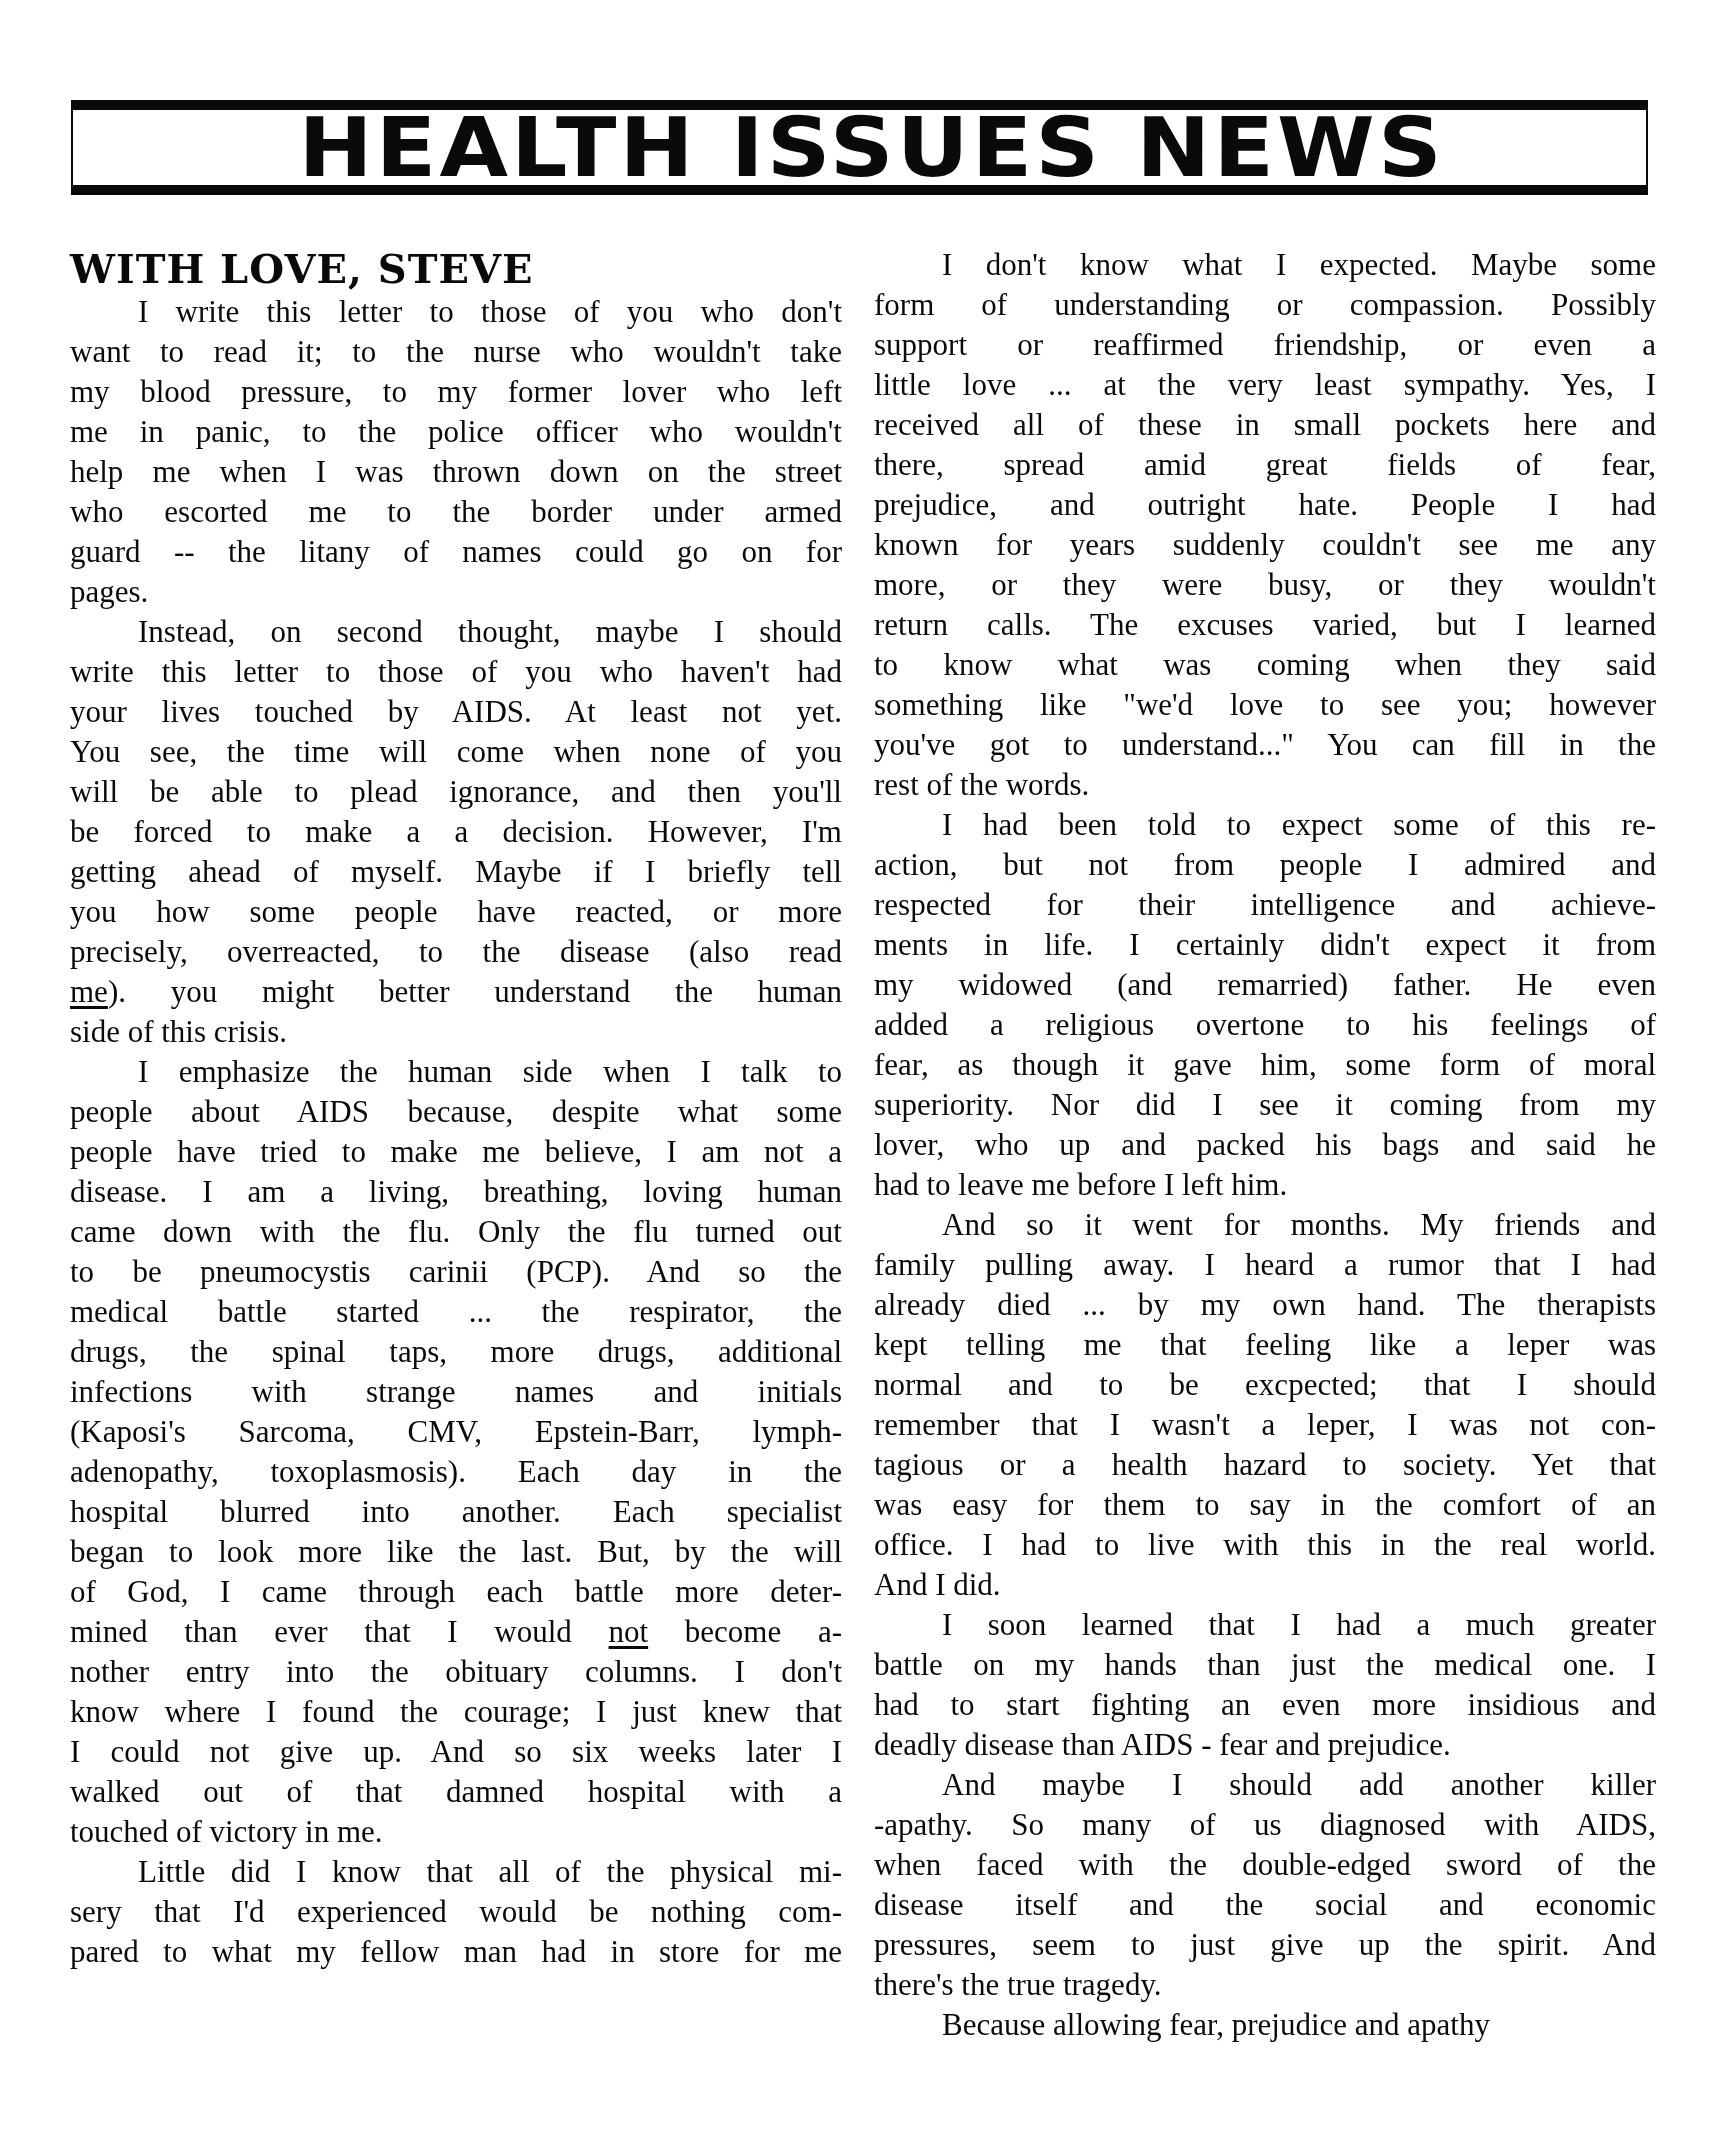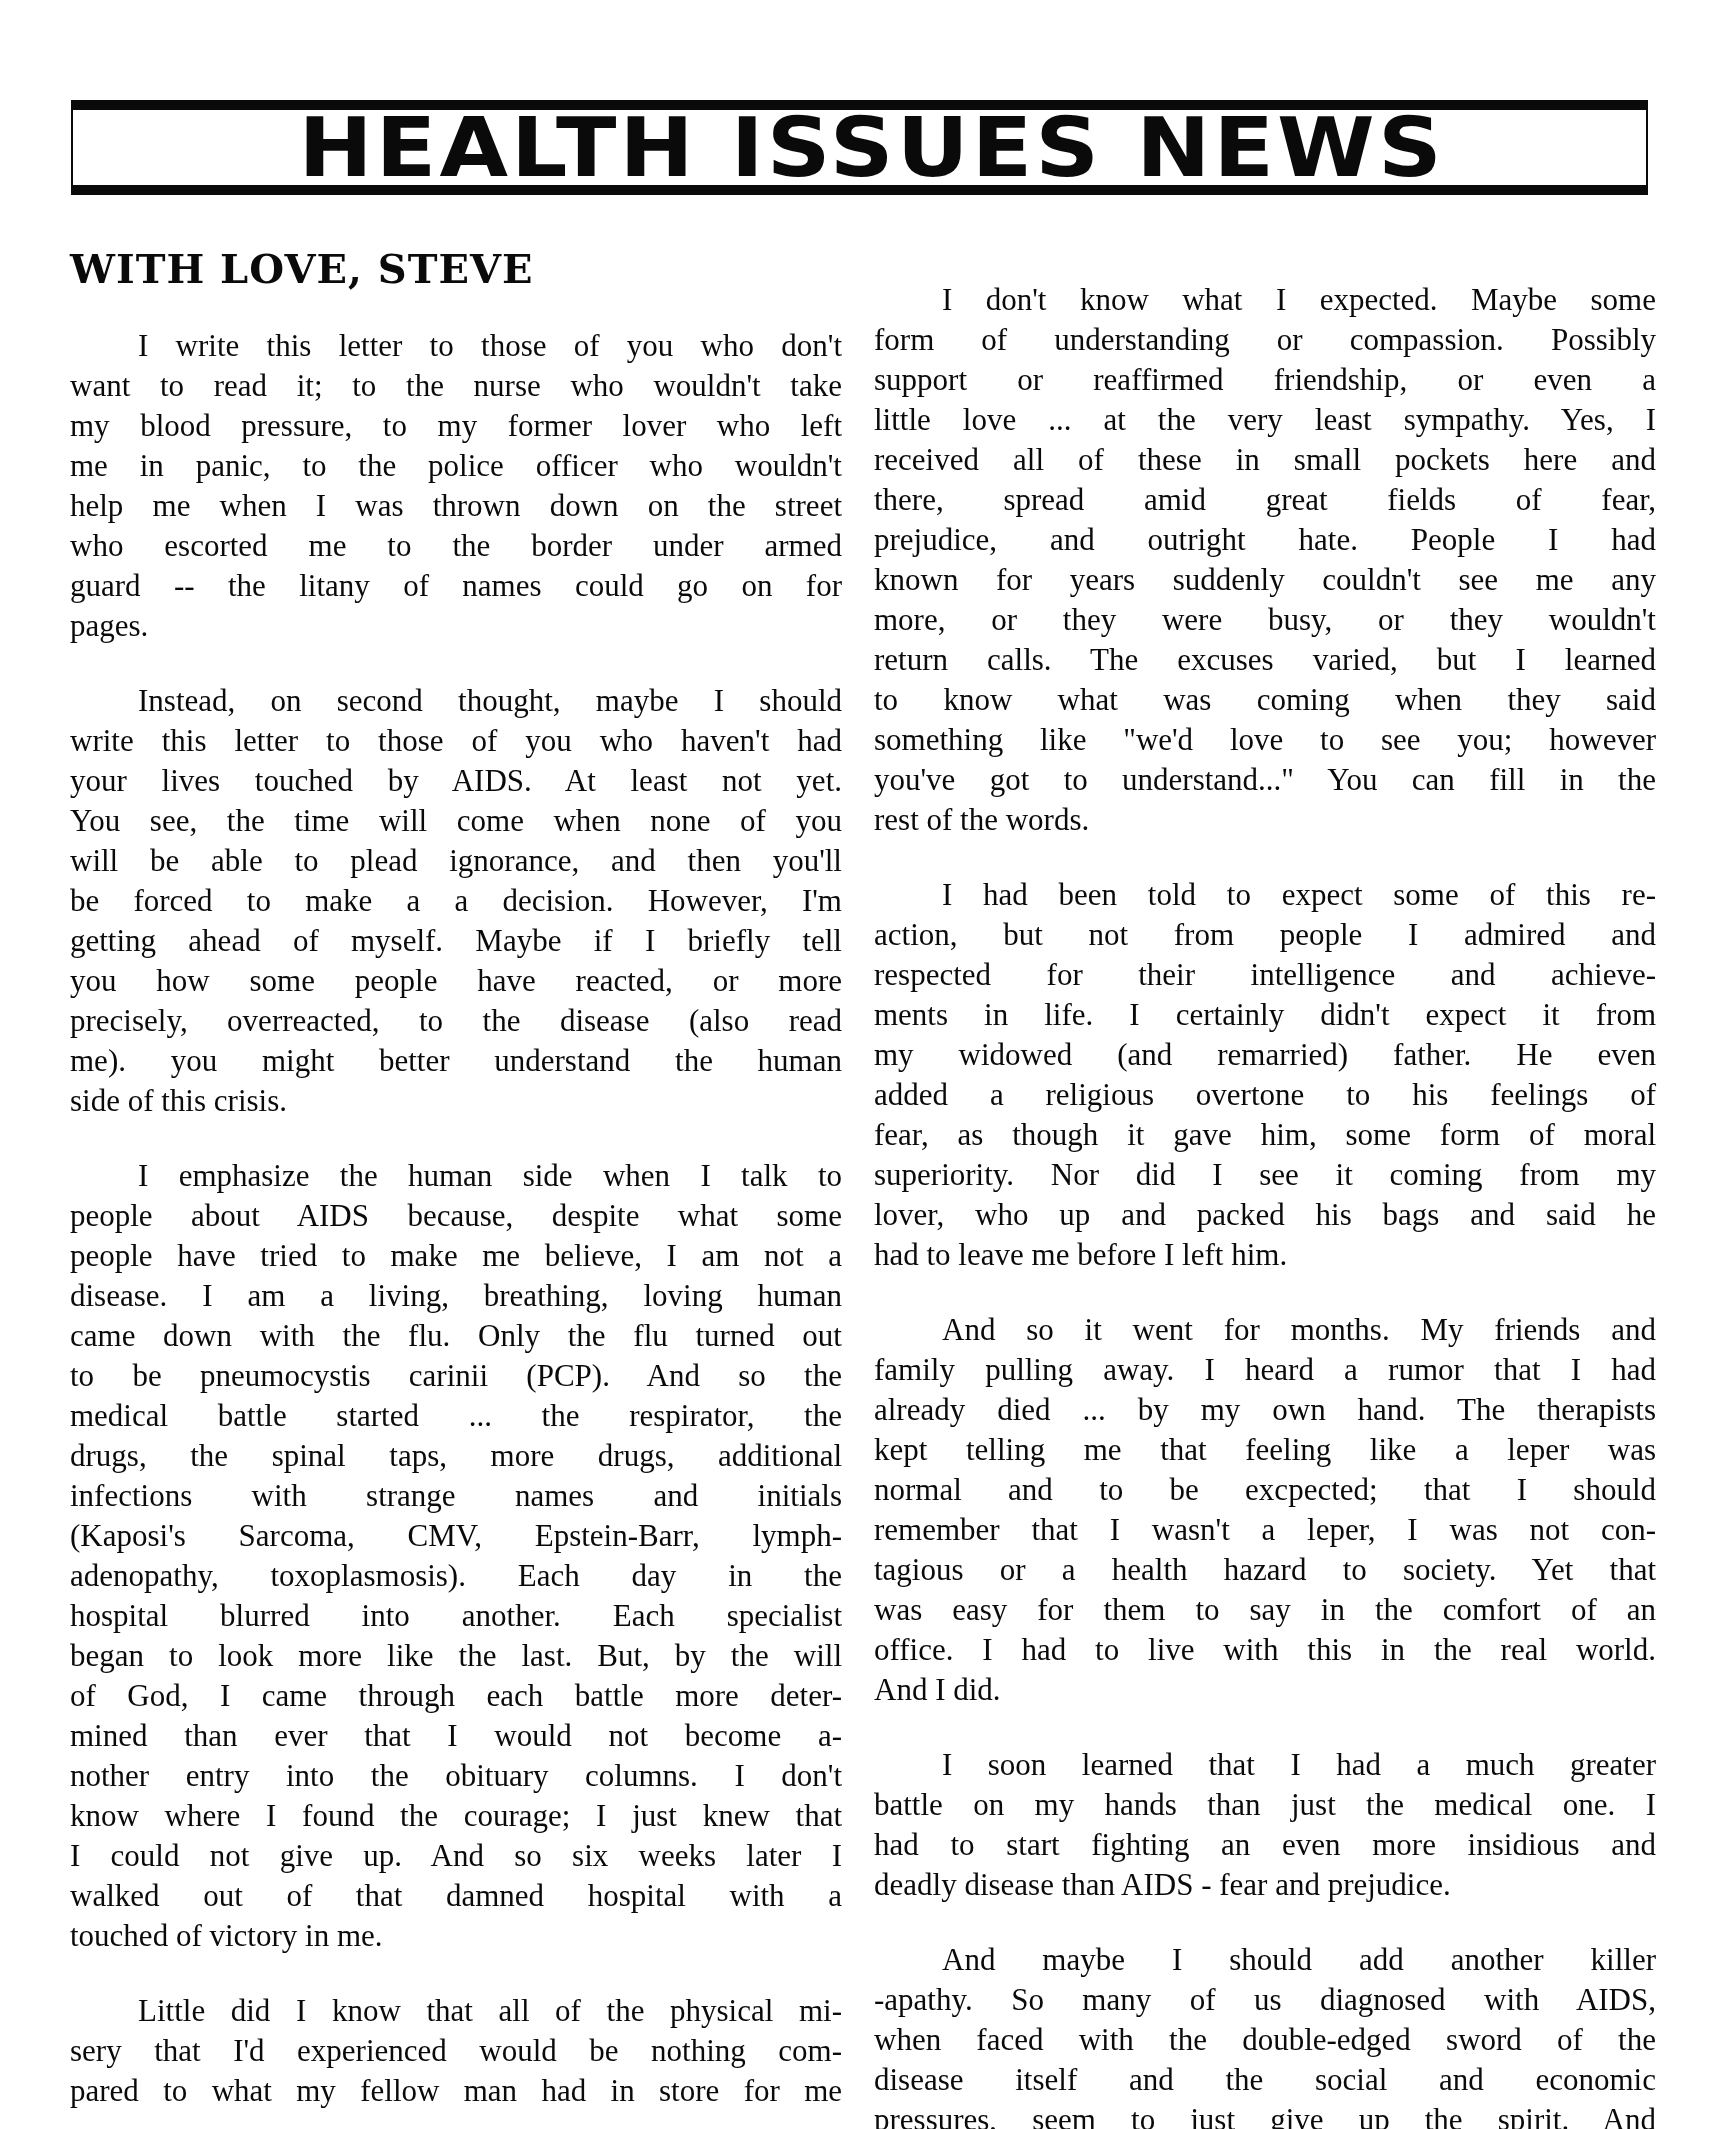--- a/index.html
+++ b/index.html
@@ -31,22 +31,22 @@
     font-size: 40px; line-height: 45px; letter-spacing: 1px;
     margin-bottom: 1px;
     margin-top: 18px;
   }
   .para { margin: 0; }
   .line {
     display: block; text-align: justify; text-align-last: justify;
     white-space: nowrap; height: 40px;
   }
   .line.last { text-align-last: left; }
-  .line.indent { padding-left: 68px; margin-top: 35px; }
-  .u { text-underline-offset: 3.9px; }
+  .line.indent { padding-left: 68px; }
+  .u { text-decoration: underline; text-underline-offset: 3.9px; }
 </style>
 </head>
 <body>
 
 <header class="masthead">
   <div class="masthead-title">HEALTH ISSUES NEWS</div>
 </header>
 
 <article class="col col-left">
   <h1 class="headline">WITH LOVE, STEVE</h1>

